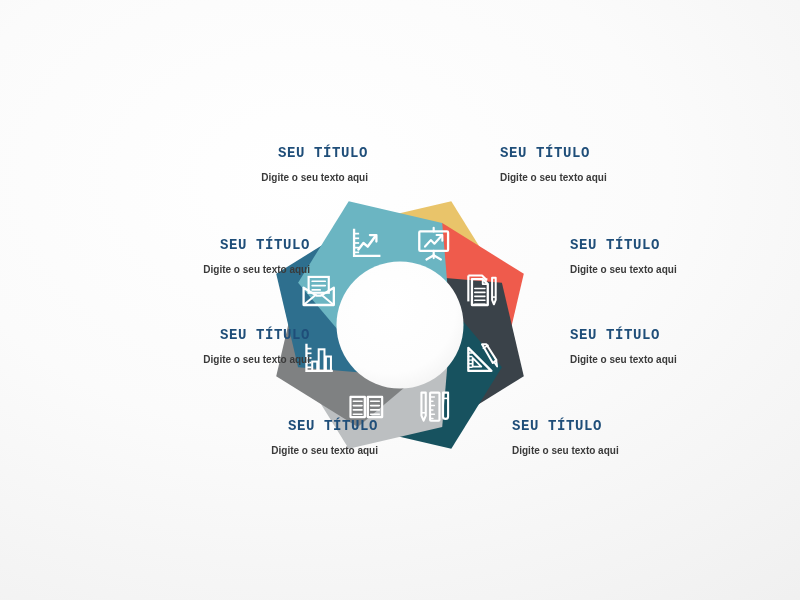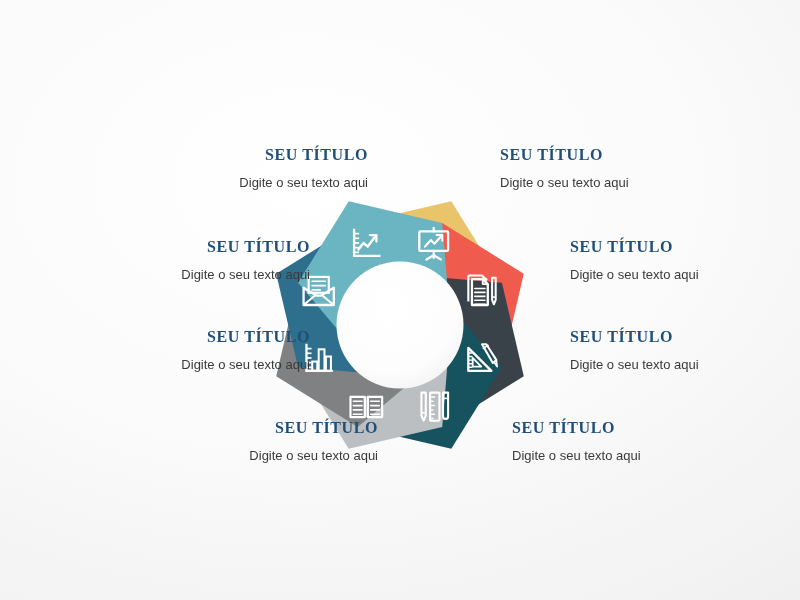--- a/index.html
+++ b/index.html
@@ -29,33 +29,33 @@
     height: 600px;
     display: block;
   }
   .label-block {
     position: absolute;
     width: 200px;
   }
   .label-block.align-right { text-align: right; }
   .label-block.align-left  { text-align: left; }
   .label-title {
-    font-family: Liberation Serif, serif;
-    font-size: 16px;
+    font-family: Liberation Mono, monospace;
+    font-size: 14px;
     font-weight: bold;
     letter-spacing: 0.6px;
     color: #1F4E79;
     margin: 0 0 11px 0;
     line-height: 1.1;
     white-space: nowrap;
   }
   .label-desc {
     font-family: "Liberation Sans", sans-serif;
-    font-size: 13px;
-    font-weight: normal;
+    font-size: 10px;
+    font-weight: bold;
     color: #3A3A3A;
     margin: 0;
     line-height: 1.2;
     white-space: nowrap;
   }
   
   #lbl-0 { left: 500px; top: 146px; }   
   #lbl-1 { left: 570px; top: 238px; }   
   #lbl-2 { left: 570px; top: 328px; }   
   #lbl-3 { left: 512px; top: 419px; }   

